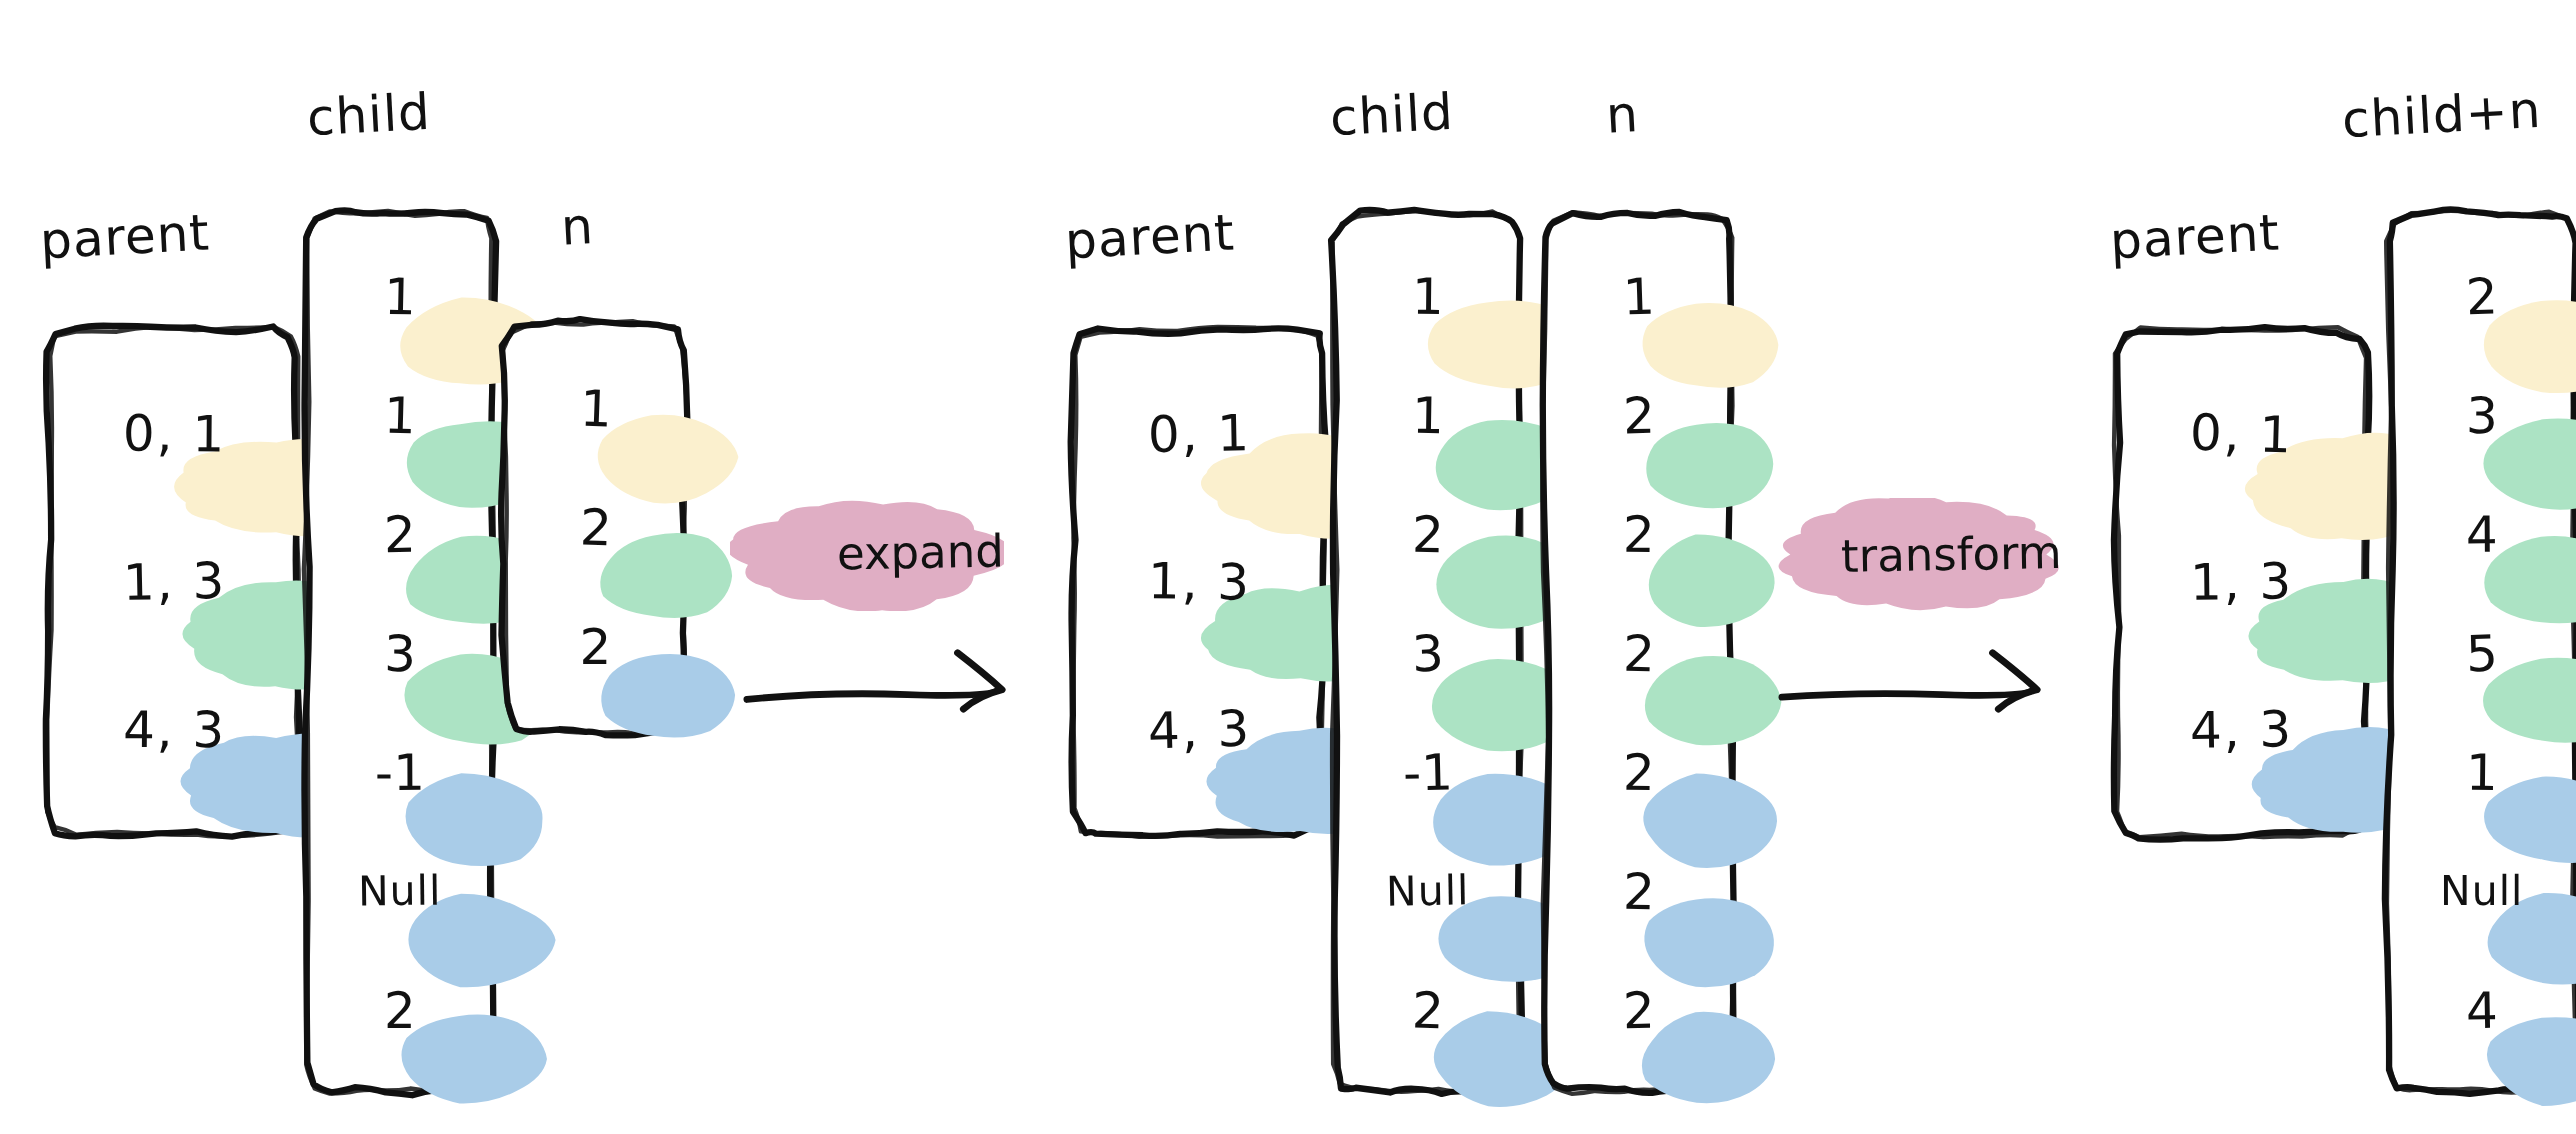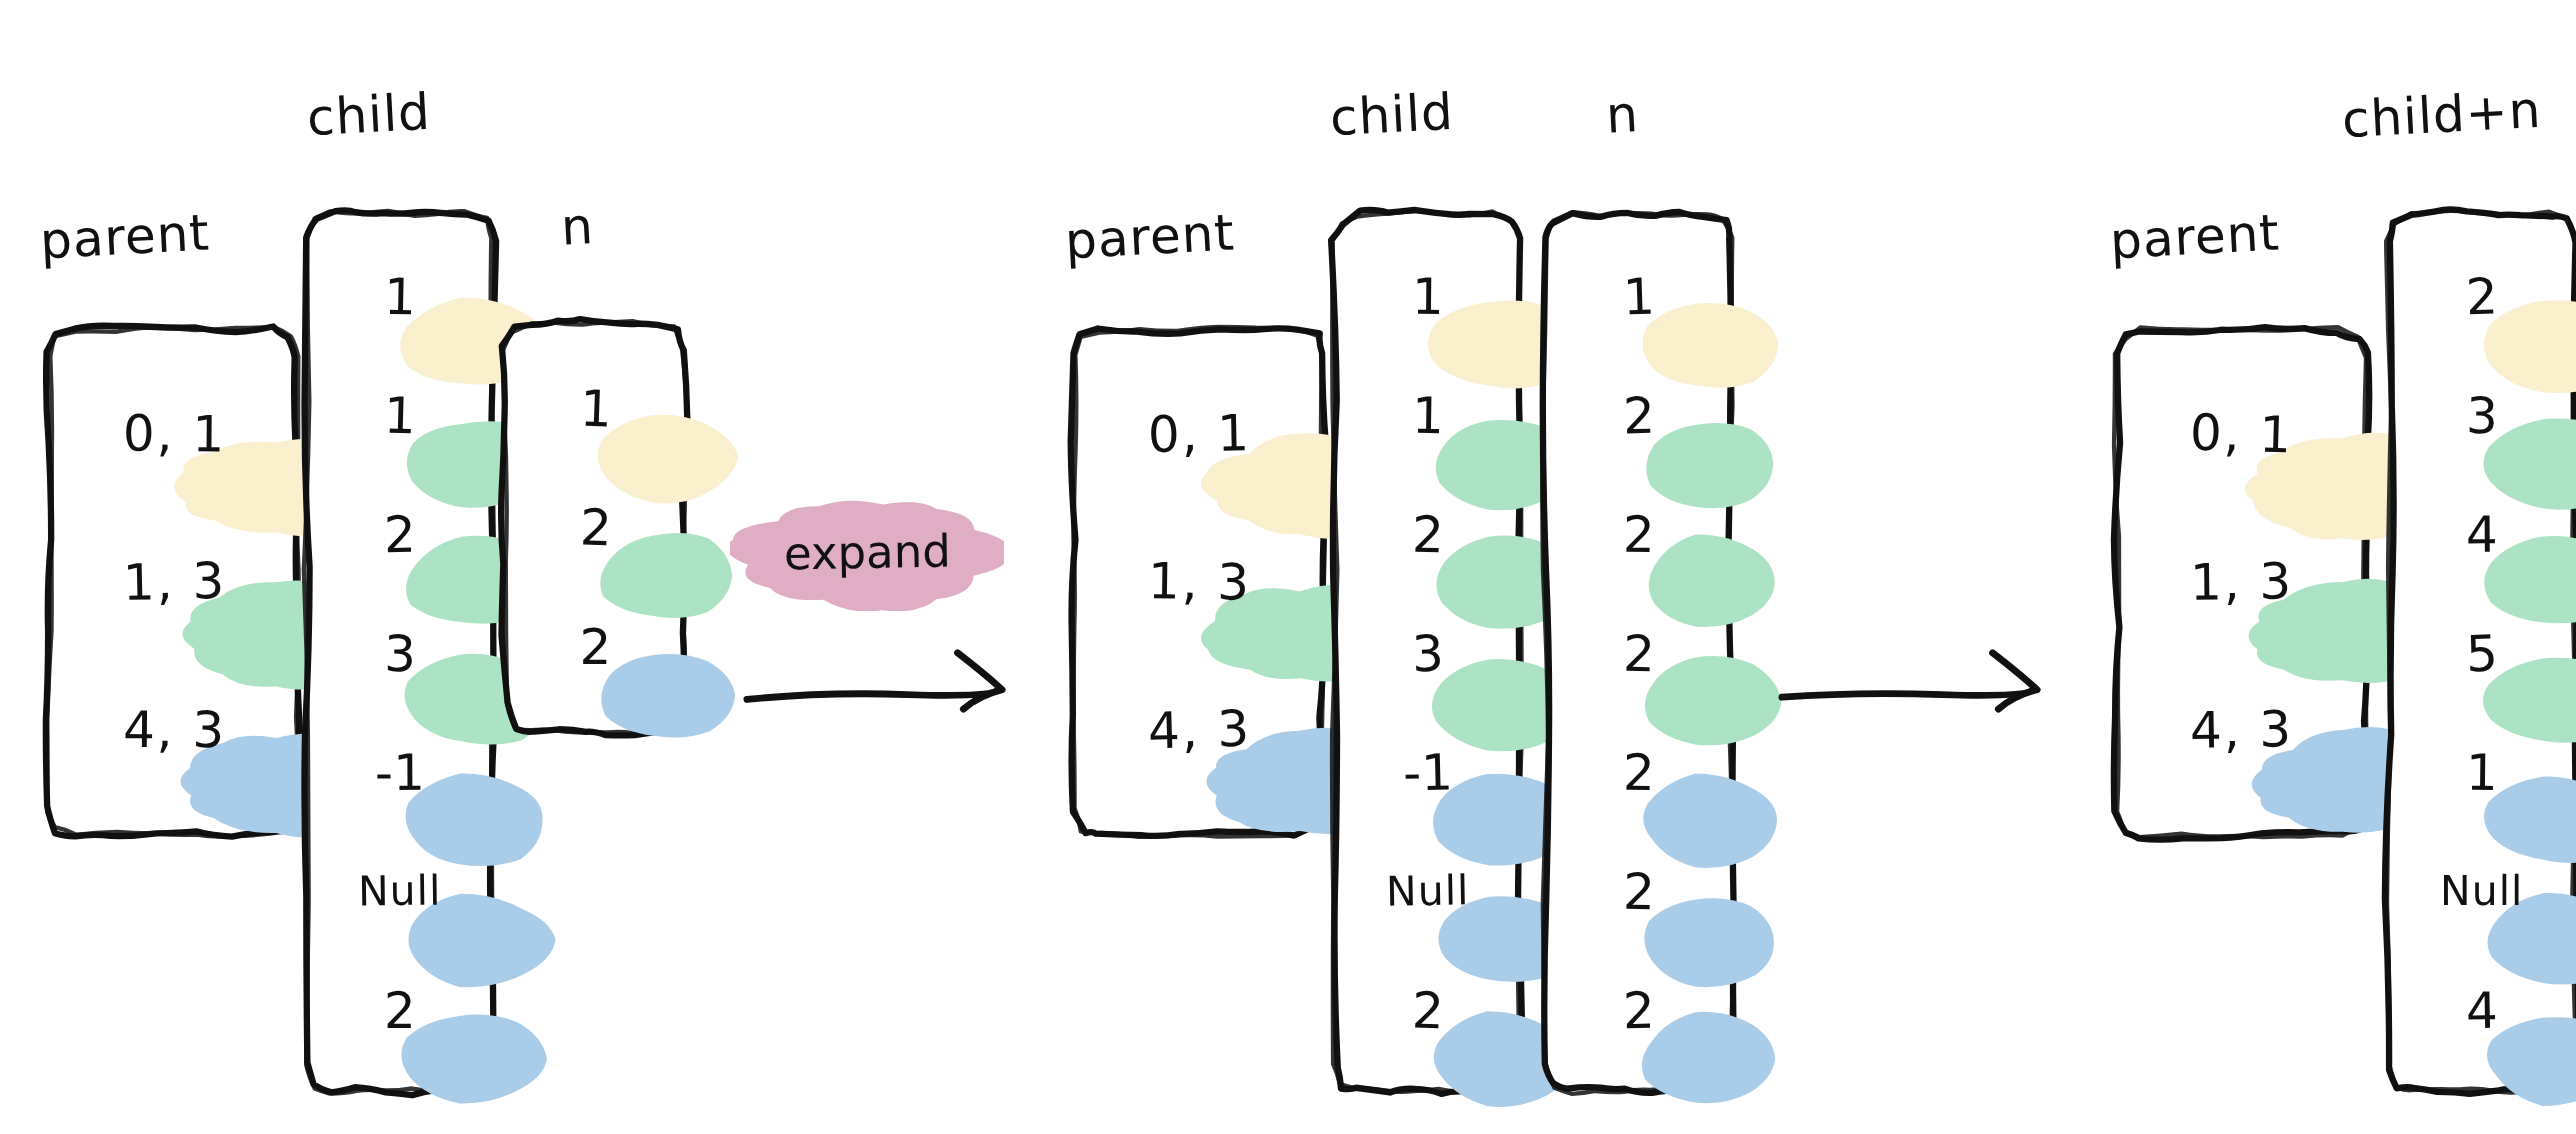--- a/index.html
+++ b/index.html
@@ -48,21 +48,21 @@
     z-index:0;
   }
   .cell .txt{position:relative;z-index:1;font-size:50px;line-height:1;}
   .cell.pair .txt{font-size:50px;letter-spacing:1.9px;}
   .cell.nullcell .txt{font-size:41px;letter-spacing:1px;}
 
   
   .arrow{position:absolute;}
   .pill{
     position:absolute;
-    display:flex;align-items:center;justify-content:center;
+    display:flex;align-items:center;justify-content:flex-end;
   }
   .pill .pblob{position:absolute;left:0;top:0;z-index:0;}
   .pill .ptxt{
     position:relative;z-index:1;font-size:45px;color:#111;
     white-space:nowrap;transform:rotate(-1deg);
   }
 </style>
 </head>
 <body>
 
@@ -468,18 +468,24 @@
     <div class="pill" style="left: 730px; top: 495px; width: 274px; height: 115px;">
       <span class="pblob"><svg width="274" height="116" viewBox="0 0 282 119">
           <path d="M 284.6 59.5 Q 293.1 73.5 250.8 82.9 Q 249.9 102.2 212.7 107.2 Q 193.3 123.4 156.5 118.3 Q 123.3 123.6 96.0 107.6 Q 54.1 109.9 41.1 95.4 Q 7.5 88.4 18.5 71.7 Q -15.2 58.5 3.2 45.5 Q 3.4 31.5 49.5 26.9 Q 56.3 11.1 91.3 11.5 Q 121.1 0.8 157.5 9.7 Q 194.2 2.5 213.2 14.4 Q 250.5 18.1 251.4 35.7 Q 293.4 45.2 284.6 59.5 Z" fill="#E0AEC4"></path>
         </svg></span>
       <span class="ptxt">expand</span>
     </div>
     <div class="arrow" style="left: 743px; top: 643px;"><svg width="265" height="99" viewBox="0 0 273 102">
         <path d="M 4 58.2 Q 81.9 50.1 169.3 53.1 T 263.0 48.1" fill="none" stroke="#111111" stroke-width="7" stroke-linecap="round"></path>
         <path d="M 221.0 10.1 Q 247.0 30.1 267.0 48.1 Q 243.0 54.1 227.0 68.1" fill="none" stroke="#111111" stroke-width="7" stroke-linecap="round" stroke-linejoin="round"></path>
       </svg></div>
+    <div class="pill" style="left: 1772px; top: 498px; width: 290px; height: 112px;">
+      <span class="pblob"><svg width="290" height="113" viewBox="0 0 299 116">
+          <path d="M 282.8 58.0 Q 309.0 73.0 282.0 83.0 Q 280.0 100.6 234.5 104.1 Q 218.3 117.8 179.3 111.6 Q 148.2 120.5 117.7 108.6 Q 80.6 114.1 66.6 100.8 Q 22.4 97.2 20.6 80.5 Q -6.2 71.5 18.9 58.0 Q -0.7 45.2 29.8 36.6 Q 27.1 19.3 65.2 15.0 Q 81.3 -2.4 120.1 0.3 Q 149.8 -9.0 179.5 4.0 Q 223.0 1.5 242.0 17.9 Q 277.7 18.8 270.7 32.8 Q 302.2 42.9 282.8 58.0 Z" fill="#E0AEC4"></path>
+        </svg></span>
+      <span class="ptxt">transform</span>
+    </div>
     <div class="arrow" style="left: 1778px; top: 643px;"><svg width="265" height="99" viewBox="0 0 273 102">
         <path d="M 4 55.8 Q 81.9 50.1 169.3 53.1 T 263.0 48.1" fill="none" stroke="#111111" stroke-width="7" stroke-linecap="round"></path>
         <path d="M 221.0 10.1 Q 247.0 30.1 267.0 48.1 Q 243.0 54.1 227.0 68.1" fill="none" stroke="#111111" stroke-width="7" stroke-linecap="round" stroke-linejoin="round"></path>
       </svg></div>
   </div>
 
 
 </body></html>

